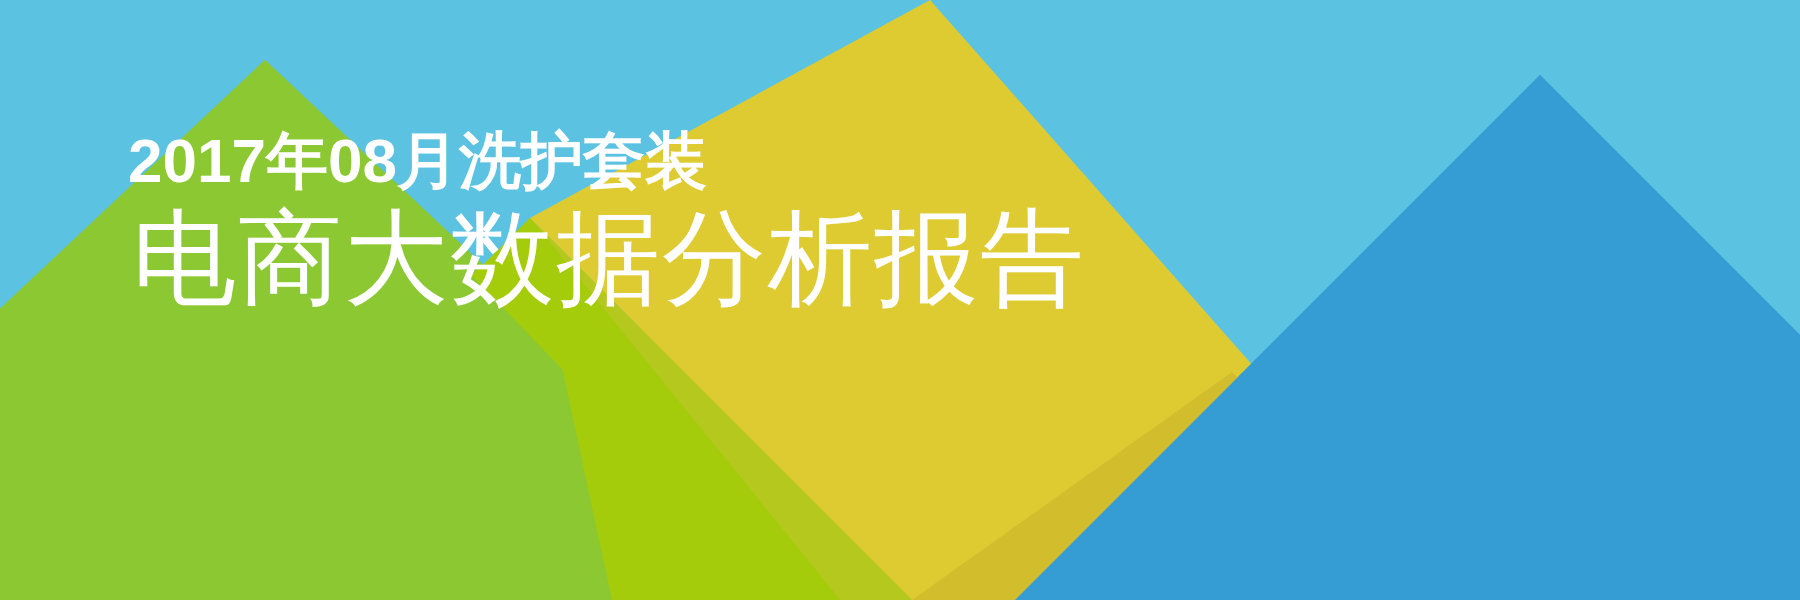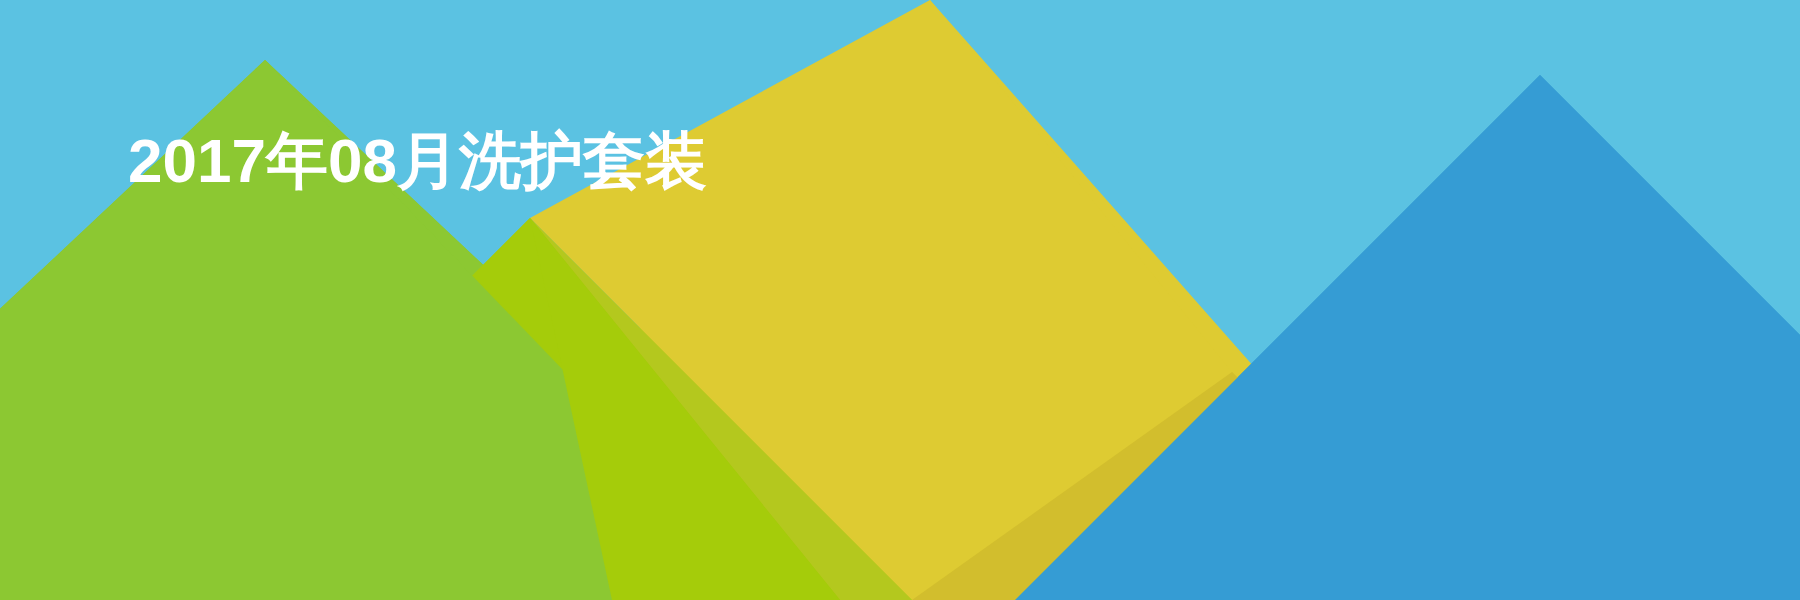--- a/index.html
+++ b/index.html
@@ -87,15 +87,16 @@
     <polygon points="265,60 784,600 -310,600" fill="#8CC832"></polygon>
 
     <polygon points="530,218 840,600 612,600" fill="#A5CC0A"></polygon>
 
     <polygon points="1540,75 2065,600 1015,600" fill="#359CD4"></polygon>
 
   </svg>
 
   <div id="title-block">
     <span class="title-line-1">2017年08月洗护套装</span>
+    <span class="title-line-2">电商大数据分析报告</span>
   </div>
 
 </div>
 
 </body></html>

